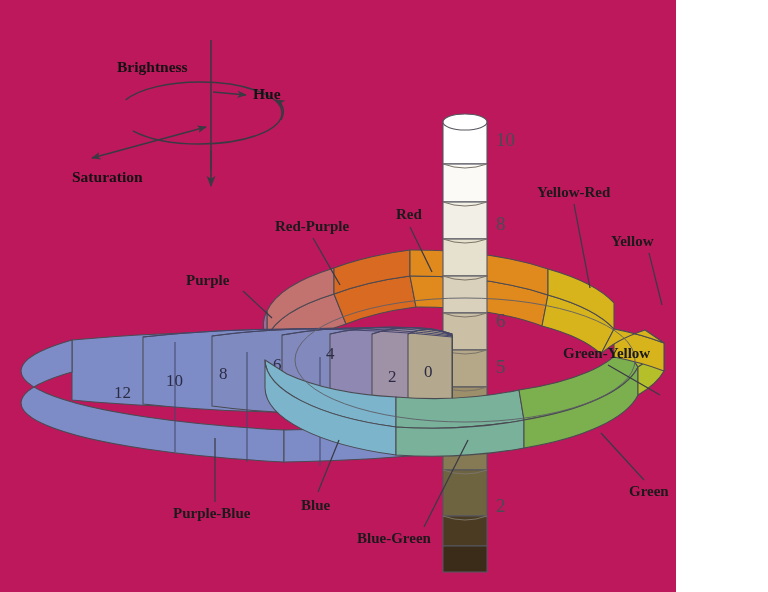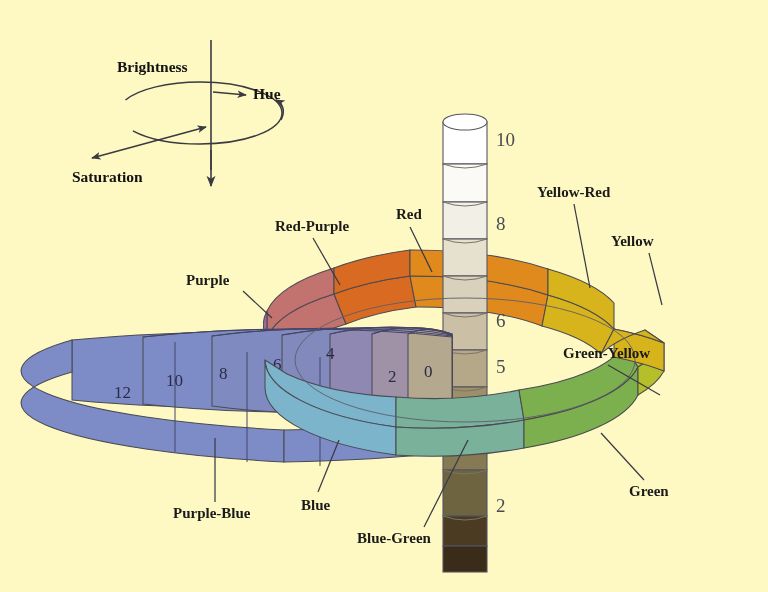--- a/index.html
+++ b/index.html
@@ -1,18 +1,18 @@
 <!DOCTYPE html>
 <html><head>
 <meta charset="utf-8">
 <style>
   html,body{margin:0;padding:0;background:#ffffff;}
   body{width:768px;height:592px;overflow:hidden;
        font-family:"Liberation Serif","DejaVu Serif",serif;}
-  #stage{position:relative;width:768px;height:592px;background:#fef9c3;}
+  #stage{position:relative;width:676px;height:592px;background:#be185d;}
   svg#fig{position:absolute;left:0;top:0;width:768px;height:592px;}
   .lbl{font-family:"Liberation Serif","DejaVu Serif",serif;
        font-size:15px;fill:#1a1a1a;font-weight:600;}
   .axlbl{font-family:"Liberation Serif","DejaVu Serif",serif;
        font-size:15.5px;fill:#121212;font-weight:600;}
   .vnum{font-family:"Liberation Serif","DejaVu Serif",serif;
        font-size:19px;fill:#4a4a52;}
   .snum{font-family:"Liberation Serif","DejaVu Serif",serif;
        font-size:17px;fill:#2b2b45;}
   .leader{stroke:#3a3a46;stroke-width:1.25;fill:none;}

